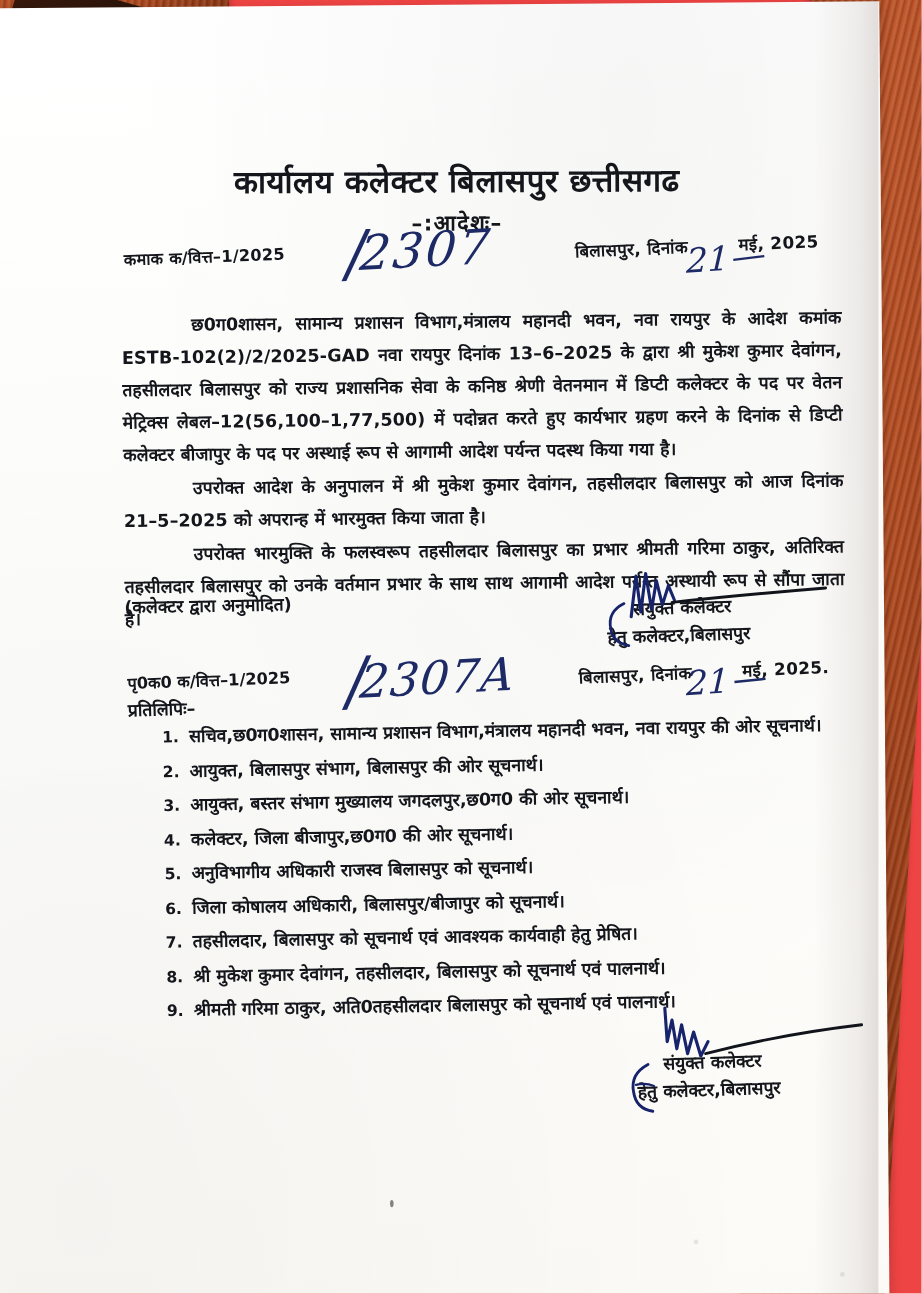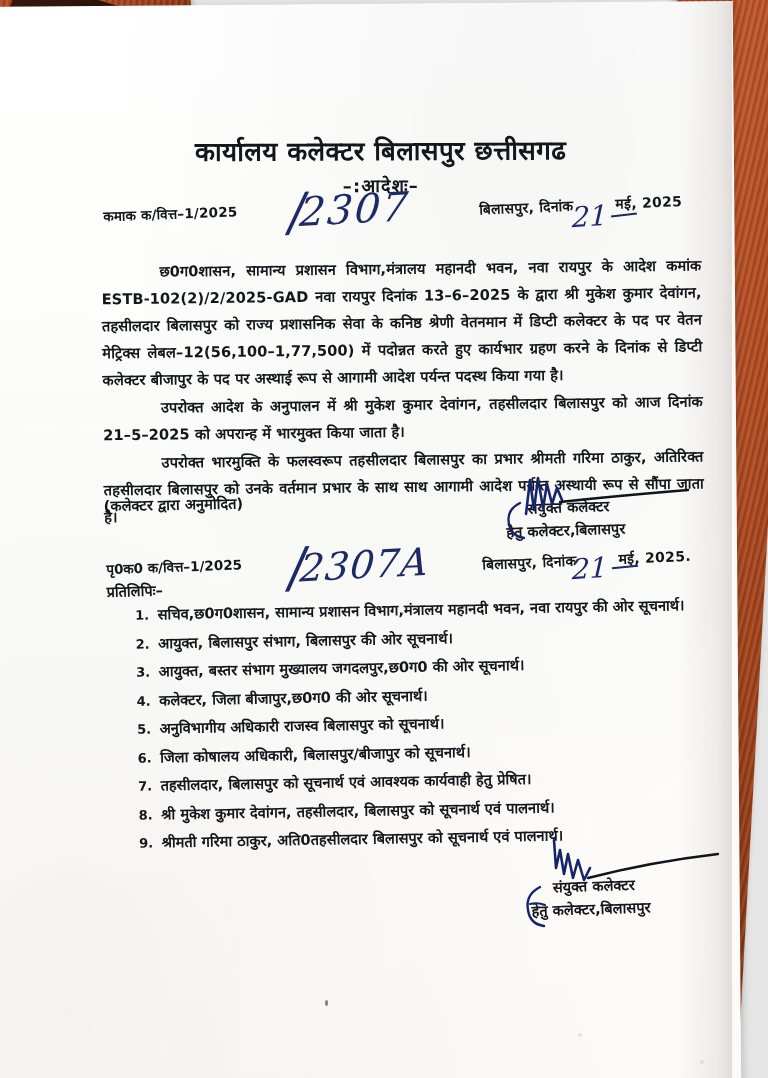--- a/index.html
+++ b/index.html
@@ -6,21 +6,21 @@
   html, body {
     margin: 0;
     padding: 0;
     background: #ffffff;
   }
   #page {
     position: relative;
     width: 768px;
     height: 1078px;
     overflow: hidden;
-    background: #e5e5e5;
+    background: #ef4444;
     font-family: "DejaVu Sans", sans-serif;
     color: #14161c;
   }
 
   
   .desk {
     position: absolute;
     background:
       repeating-linear-gradient(
         100deg,

